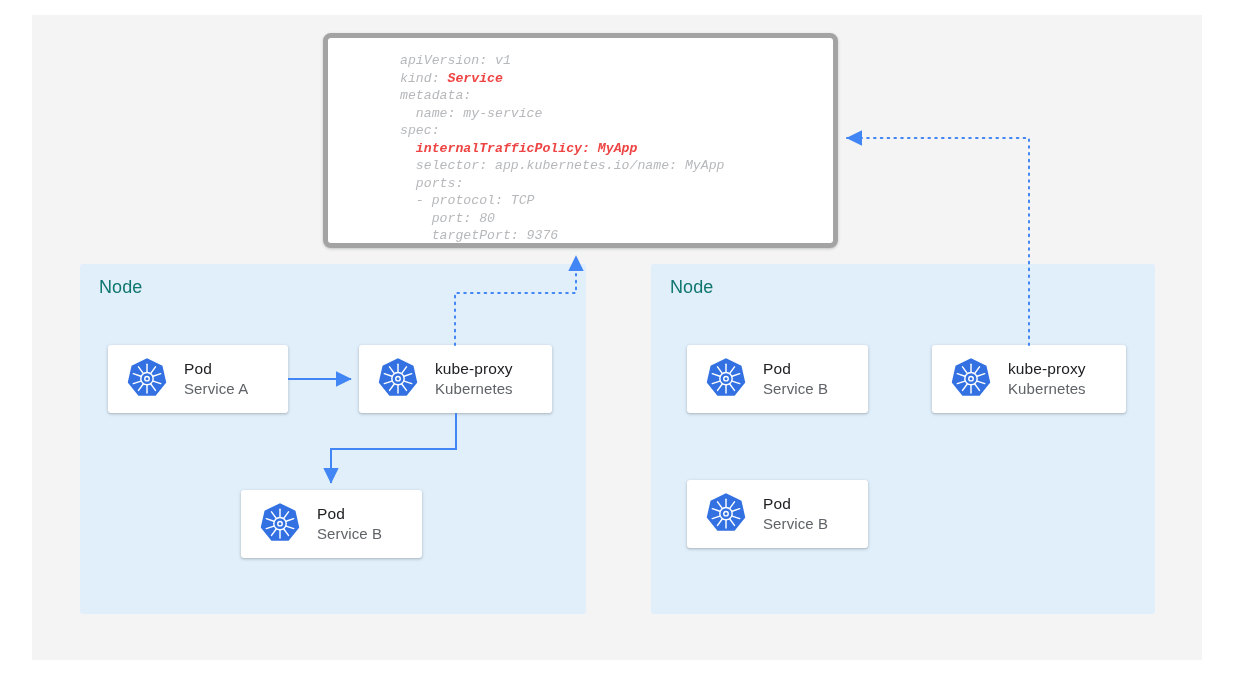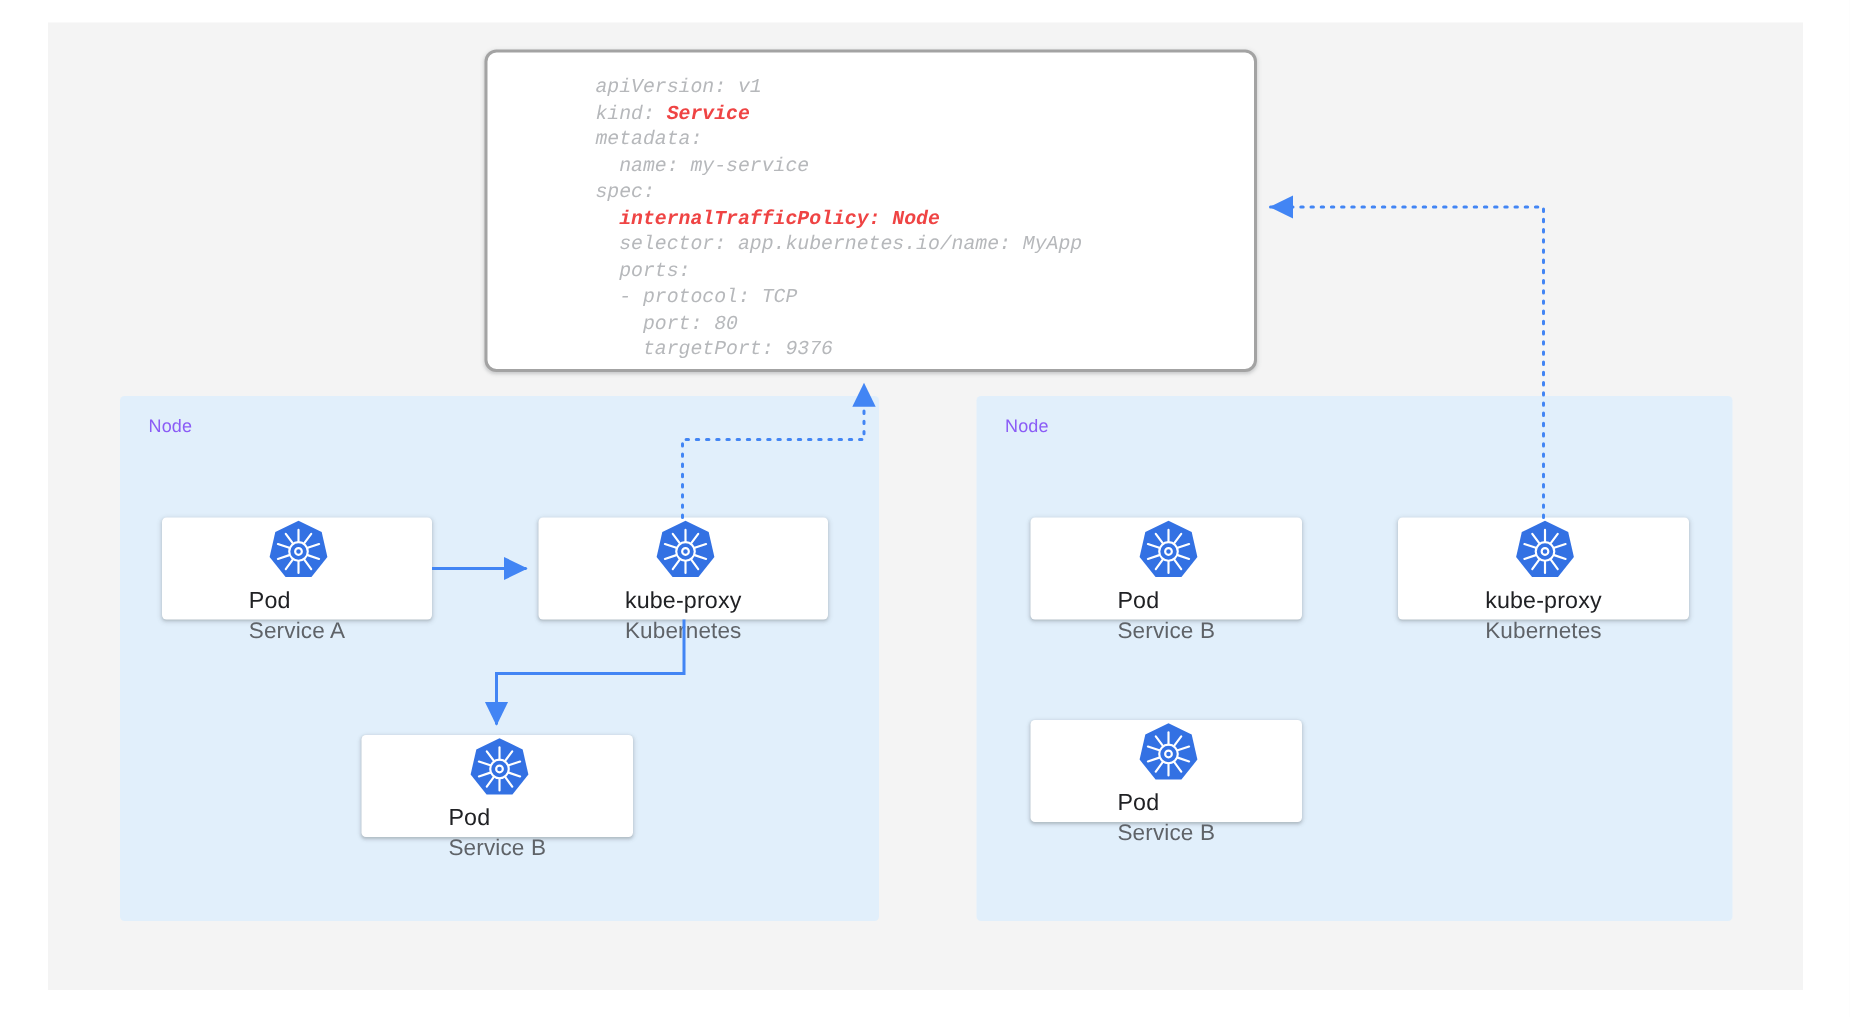--- a/index.html
+++ b/index.html
@@ -27,21 +27,21 @@
   }
 
   
   #yaml-card {
     position: absolute;
     left: 323px;
     top: 33px;
     width: 515px;
     height: 215px;
     background: #ffffff;
-    border: 2px solid #a3a3a3;
+    border: 5px solid #a3a3a3;
     border-radius: 8px;
     box-sizing: border-box;
     box-shadow: 0 1px 2px rgba(60,64,67,0.16), 0 1px 3px 1px rgba(60,64,67,0.07);
   }
   #yaml-code {
     position: absolute;
     left: 72px;
     top: 14px;
     font-family: "Liberation Mono", "DejaVu Sans Mono", monospace;
     font-style: italic;
@@ -60,35 +60,34 @@
     position: absolute;
     background: #e1effb;
     border-radius: 3px;
   }
   #node-left  { left: 80px;  top: 264px; width: 506px; height: 350px; }
   #node-right { left: 651px; top: 264px; width: 504px; height: 350px; }
   .node-label {
     position: absolute;
     left: 19px;
     top: 13px;
-    font-size: 12px;
-    color: #8b5cf6;
+    font-size: 18px;
+    color: #0f766e;
     letter-spacing: 0.1px;
   }
 
   
   .card {
     position: absolute;
     background: #ffffff;
     border-radius: 3px;
     box-shadow: 0 1px 2px rgba(60,64,67,0.22), 0 1px 3px 1px rgba(60,64,67,0.10);
     display: flex;
     align-items: center;
     box-sizing: border-box;
-    flex-direction: column;
   }
   .card-icon {
     width: 46px;
     height: 46px;
     margin-left: 16px;
     margin-right: 14px;
     flex: 0 0 auto;
   }
   .card-icon svg { display: block; width: 46px; height: 46px; }
   .card-text { display: flex; flex-direction: column; justify-content: center; }
@@ -129,21 +128,21 @@
 
   
 </div>
 
 <div id="yaml-card">
   <div id="yaml-code">apiVersion: v1
 kind: <span class="kv-bold">Service</span>
 metadata:
   name: my-service
 spec:
-  <span class="kv-bold">internalTrafficPolicy: Node</span>
+  <span class="kv-bold">internalTrafficPolicy: MyApp</span>
   selector: app.kubernetes.io/name: MyApp
   ports:
   - protocol: TCP
     port: 80
     targetPort: 9376</div>
 </div>
 
 <div class="node-box" id="node-left">
   <div class="node-label">Node</div>
 </div>

